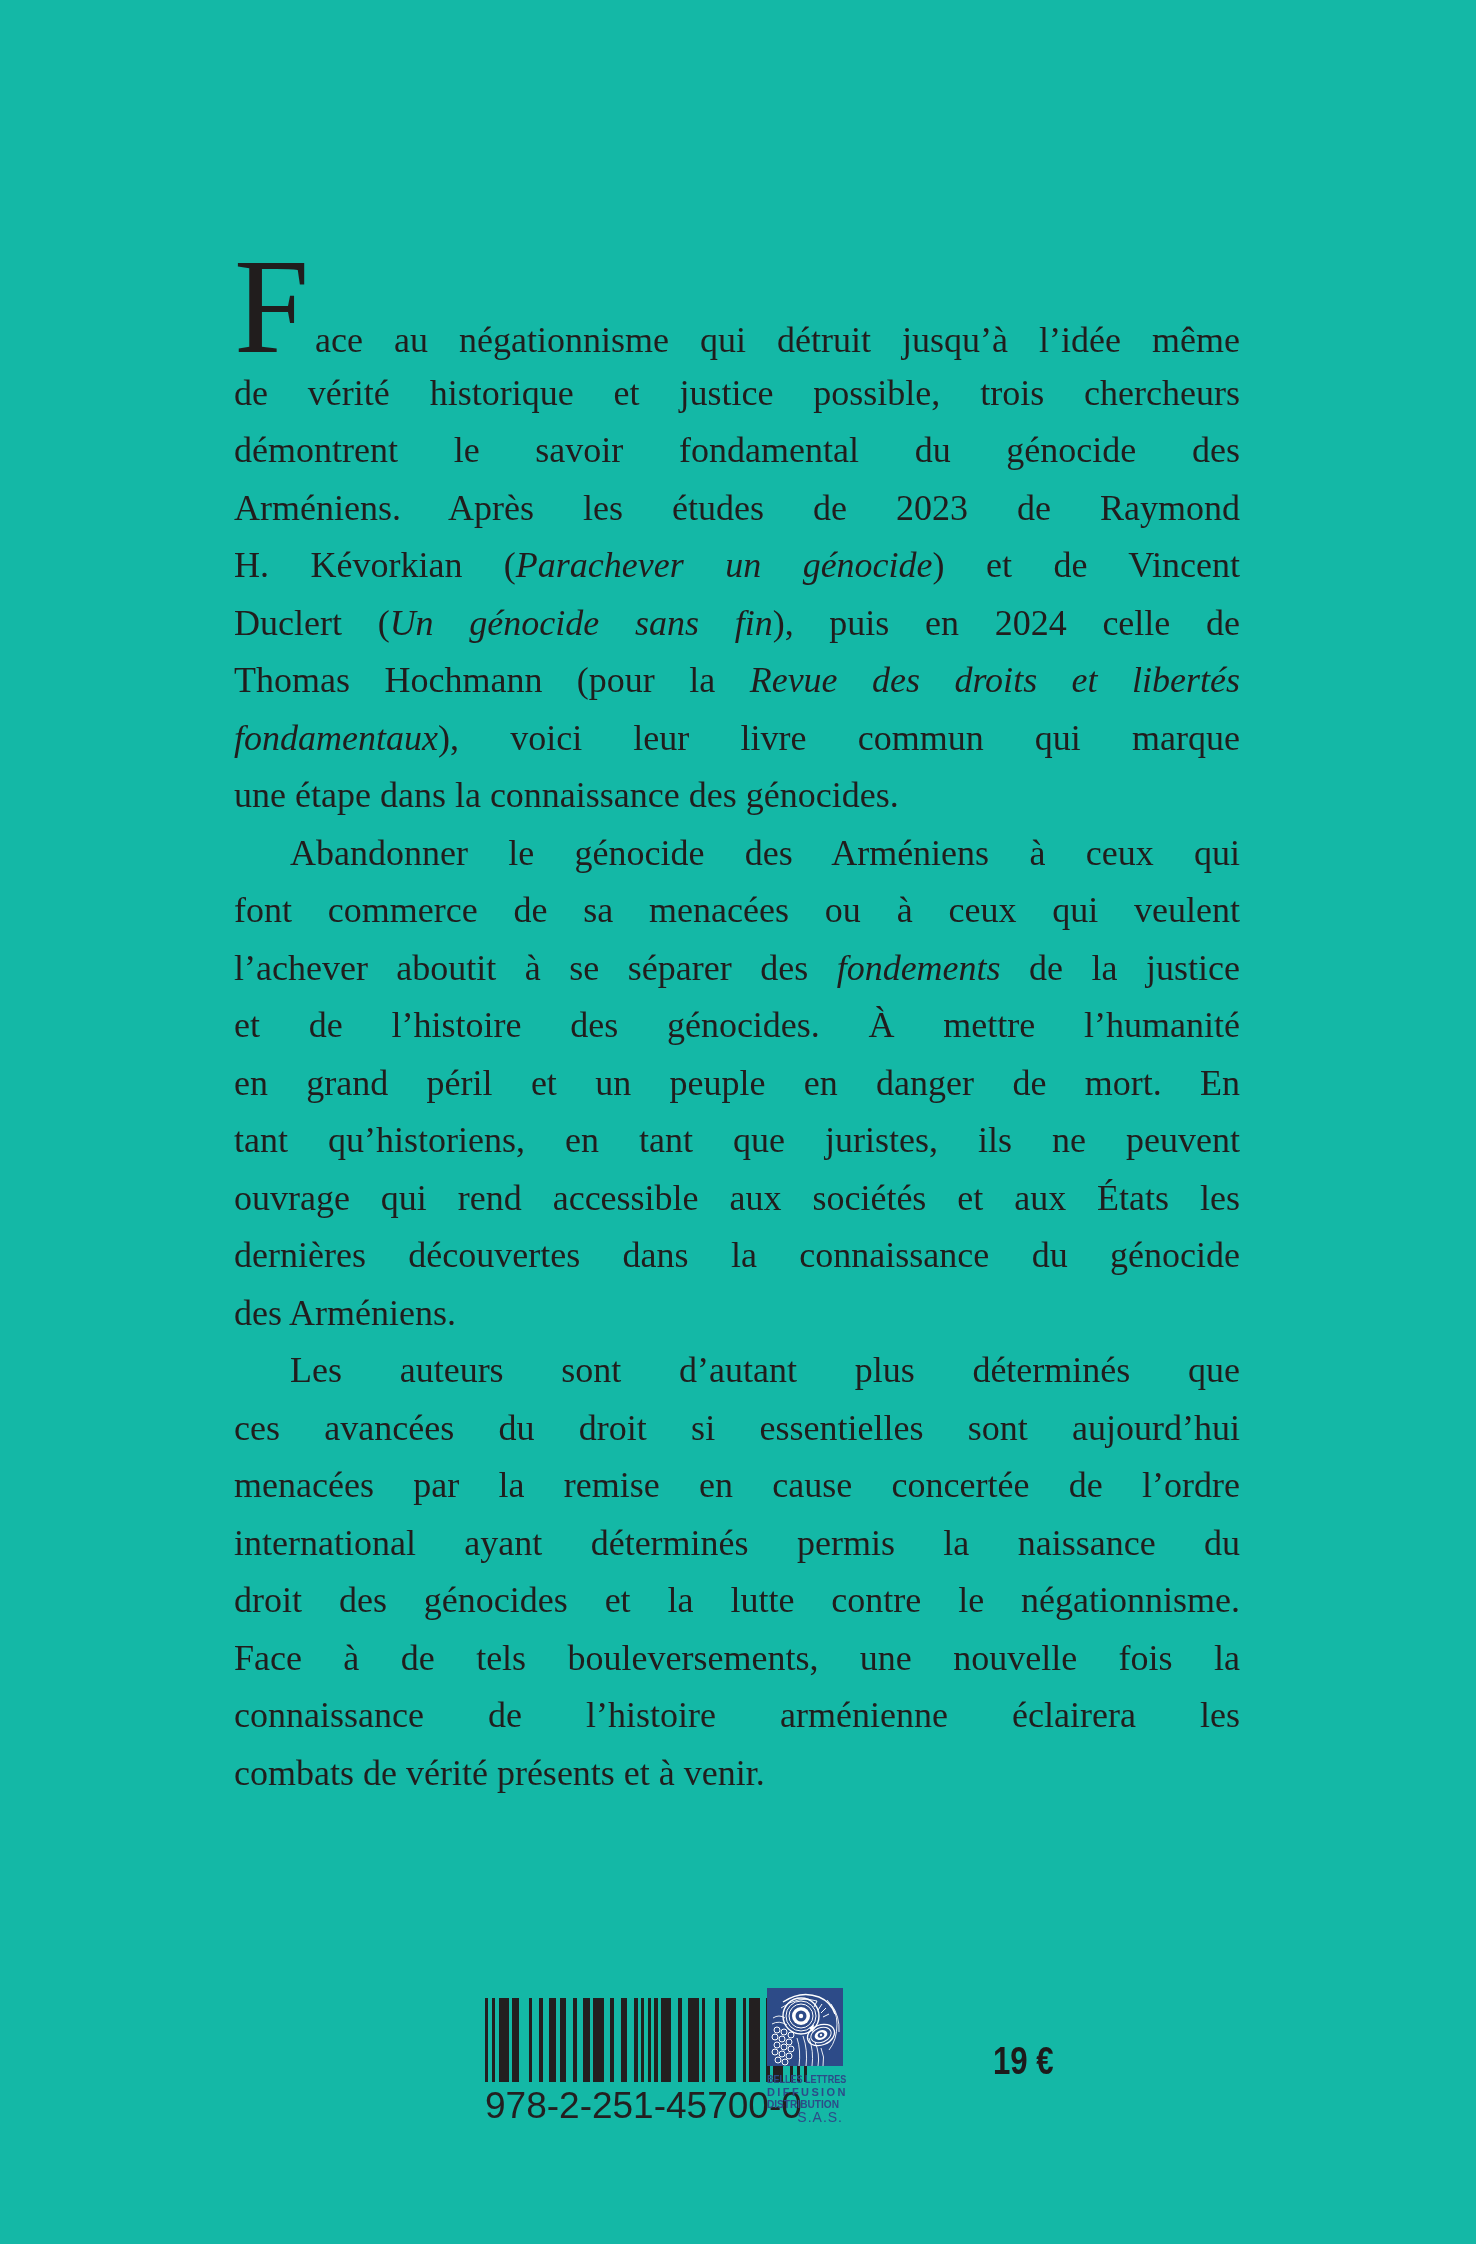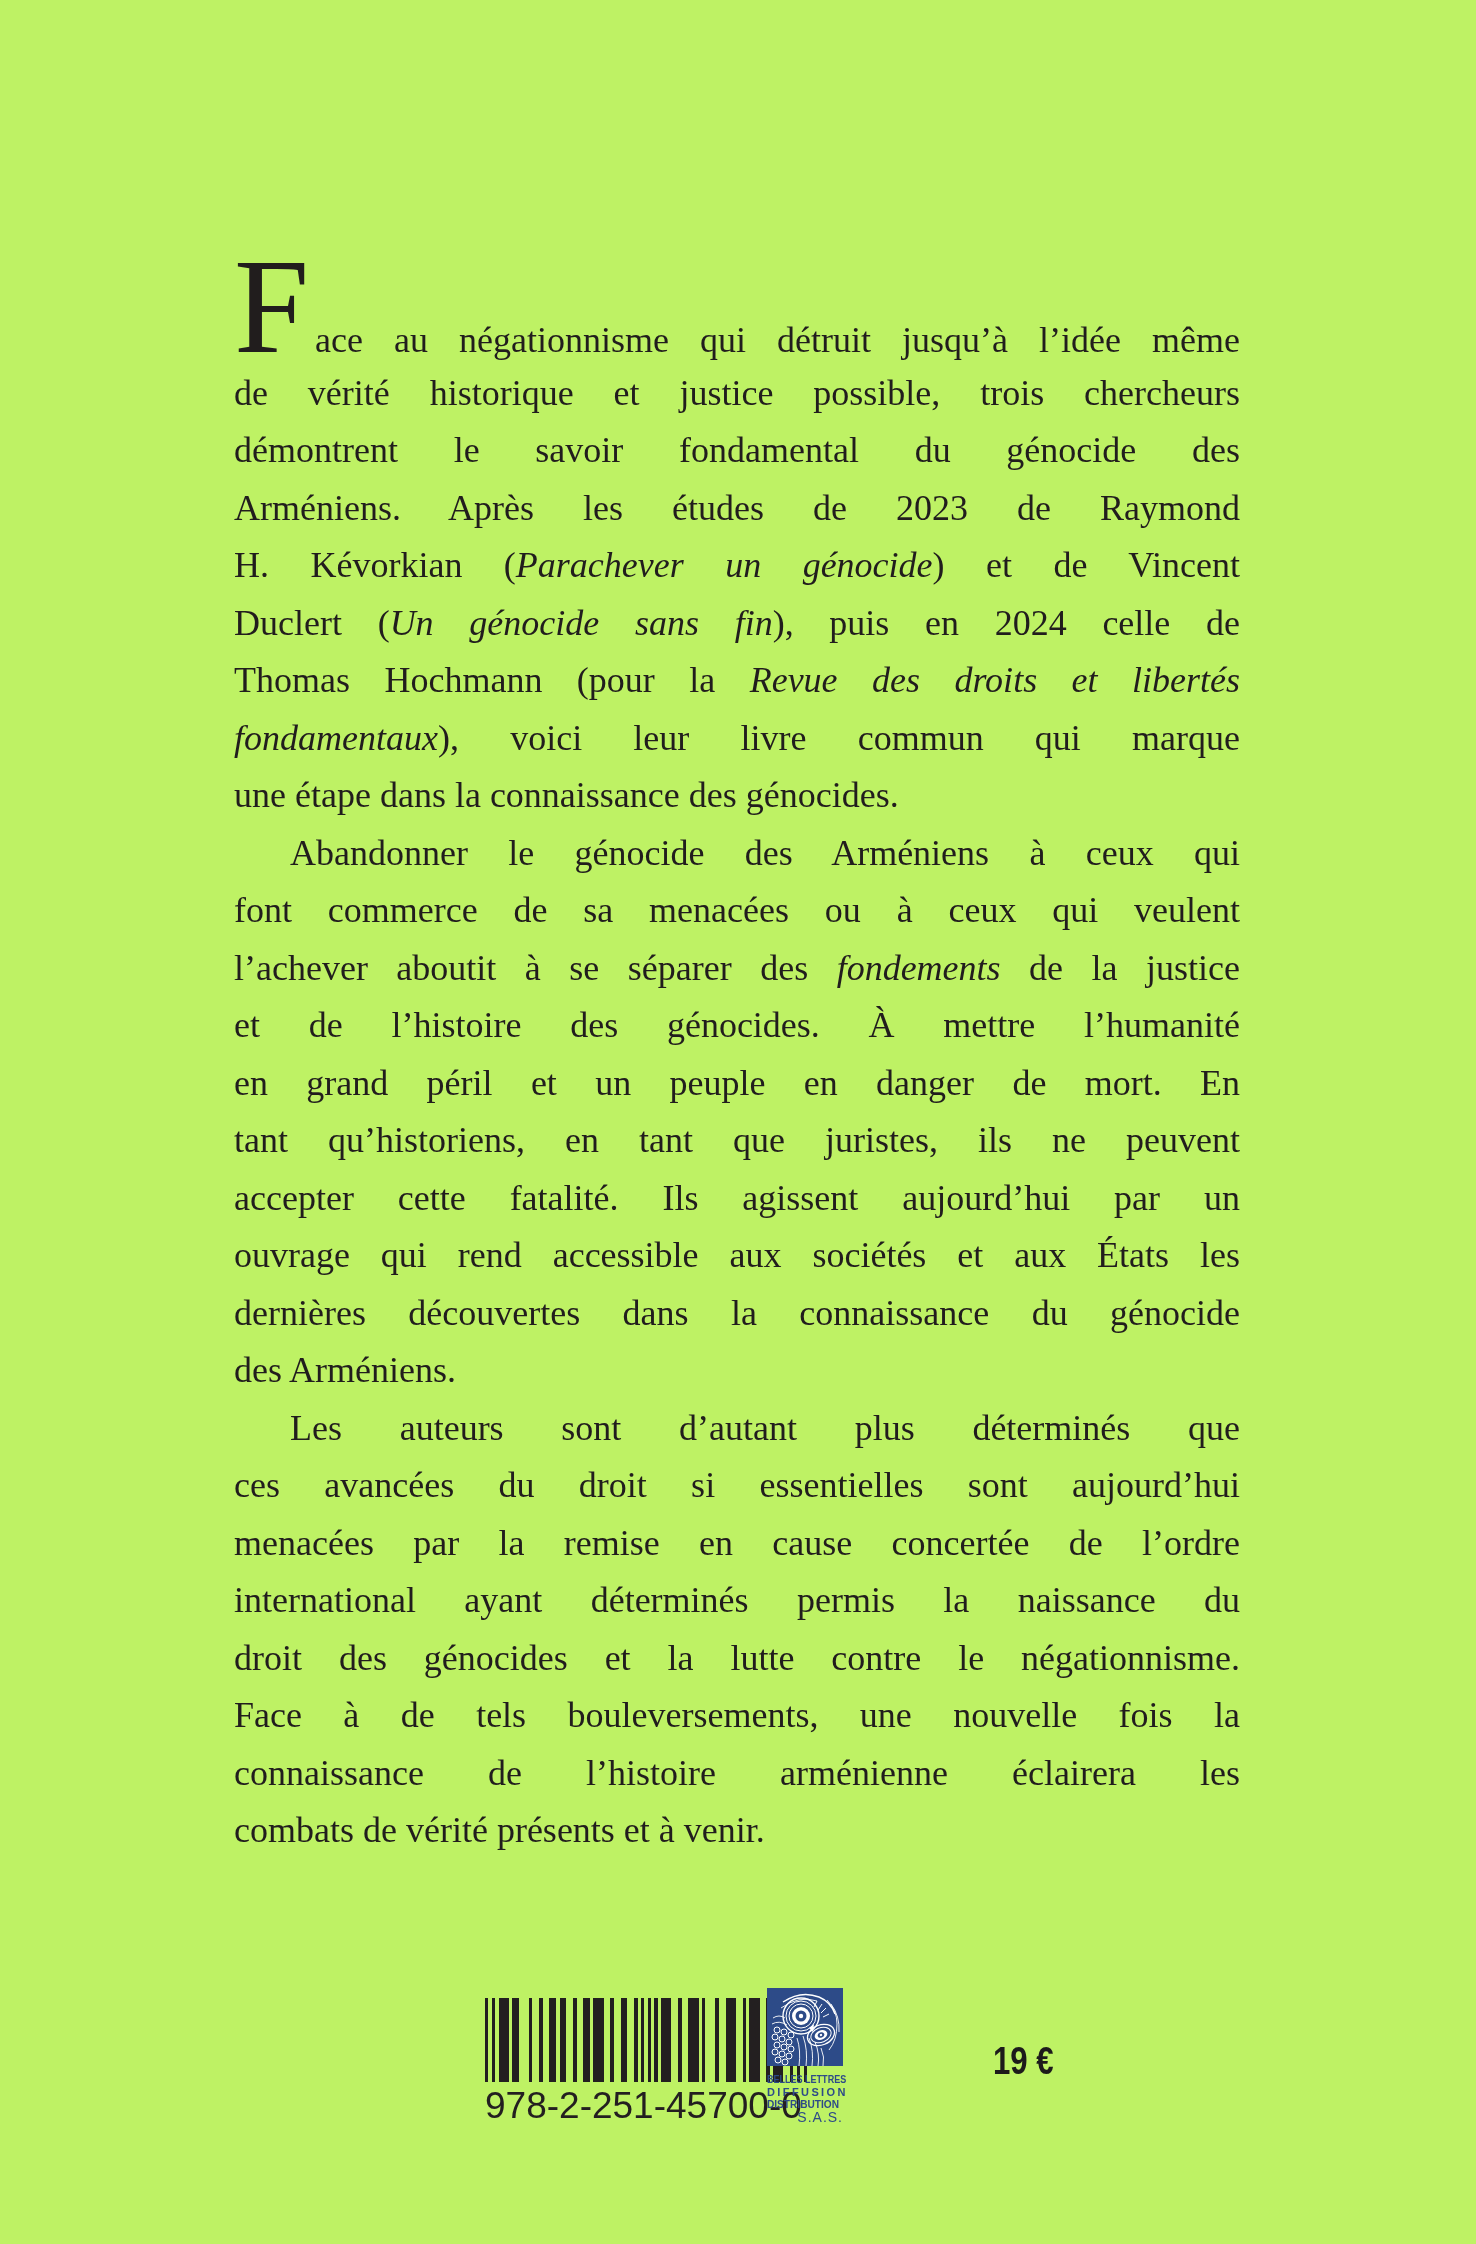--- a/index.html
+++ b/index.html
@@ -1,20 +1,20 @@
 <!DOCTYPE html>
 <html><head>
 <meta charset="utf-8">
 <style>
   * { margin:0; padding:0; box-sizing:border-box; }
   html,body { background:#ffffff; }
   .page {
     position:relative;
     width:1476px; height:2244px;
-    background:#bef264;
+    background:#14b8a6;
     overflow:hidden;
     font-family:"Liberation Serif","DejaVu Serif",serif;
     color:#211d1d;
   }
   
   .text-block {
     position:absolute;
     left:234px; top:307px; width:1006px;
     font-size:36px;
     line-height:57.5px;
@@ -96,21 +96,20 @@
         <div class="line"><em>fondamentaux</em>), voici leur livre commun qui marque</div>
         <div class="line last">une étape dans la connaissance des génocides.</div>
       </div>
       <div class="para">
         <div class="line indent">Abandonner le génocide des Arméniens à ceux qui</div>
         <div class="line">font commerce de sa menacées ou à ceux qui veulent</div>
         <div class="line">l’achever aboutit à se séparer des <em>fondements</em> de la justice</div>
         <div class="line">et de l’histoire des génocides. À mettre l’humanité</div>
         <div class="line">en grand péril et un peuple en danger de mort. En</div>
         <div class="line">tant qu’historiens, en tant que juristes, ils ne peuvent</div>
-        <div class="line">accepter cette fatalité. Ils agissent aujourd’hui par un</div>
         <div class="line">ouvrage qui rend accessible aux sociétés et aux États les</div>
         <div class="line">dernières découvertes dans la connaissance du génocide</div>
         <div class="line last">des Arméniens.</div>
       </div>
       <div class="para">
         <div class="line indent">Les auteurs sont d’autant plus déterminés que</div>
         <div class="line">ces avancées du droit si essentielles sont aujourd’hui</div>
         <div class="line">menacées par la remise en cause concertée de l’ordre</div>
         <div class="line">international ayant déterminés permis la naissance du</div>
         <div class="line">droit des génocides et la lutte contre le négationnisme.</div>

